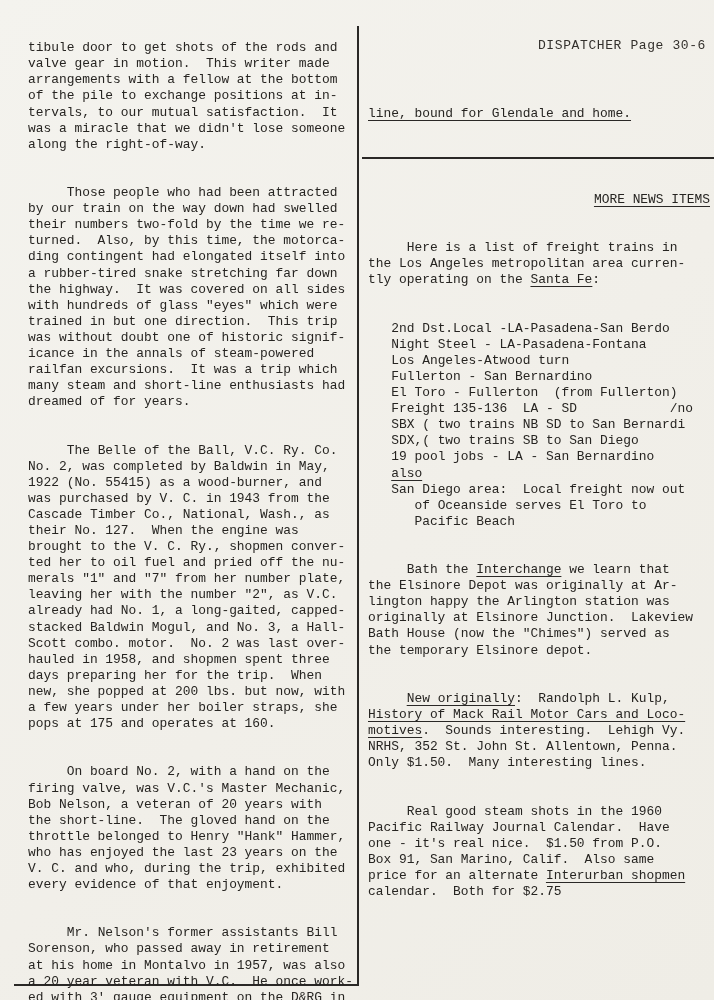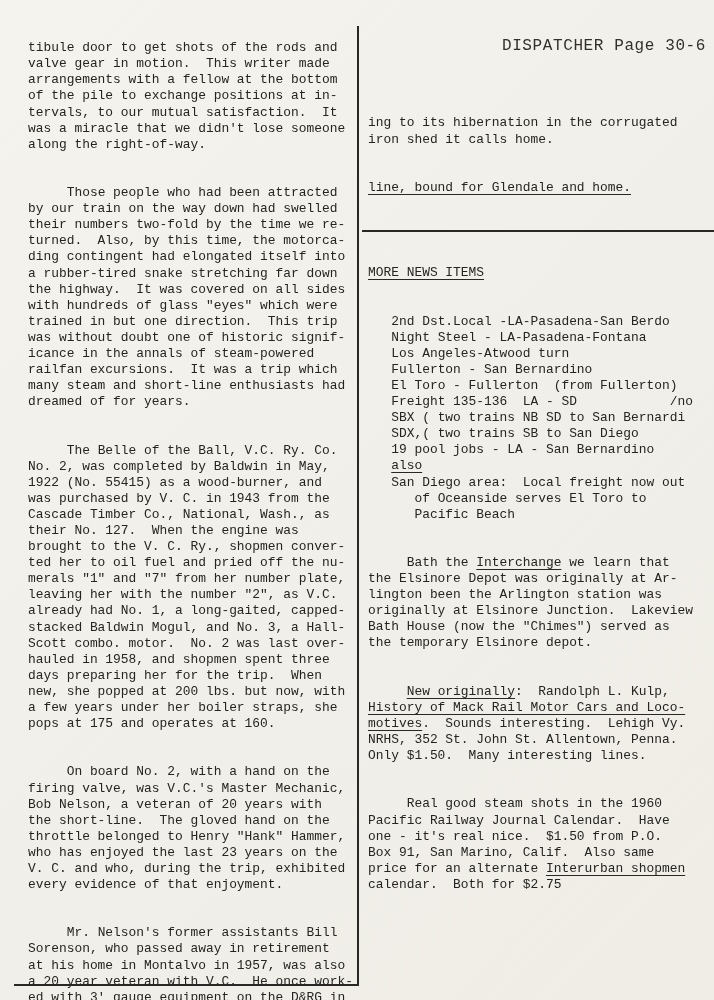--- a/index.html
+++ b/index.html
@@ -21,27 +21,27 @@
   .para{margin:0;white-space:pre-wrap;word-break:keep-all;}
   .u, .u span{
     text-decoration:underline;
     text-decoration-thickness:1.4px;
     text-underline-offset:2.5px;
     text-decoration-color:#2a2826;
     font-family:Liberation Mono, monospace;
   }
   .page-header{
     text-align:right;
-    font-size:16px;
+    font-size:13px;
     letter-spacing:0.6px;
     padding-right:4px;
-    margin-bottom:29px;
+    margin-bottom:20px;
     color:#33302c;
   }
-  .center{text-align:left;}
+  .center{text-align:right;}
   .rule{height:2px;background:#2a2826;border:0;}
   .rule-after-mainline{margin:2px -4px 1px -6px;}
   .divider{
     position:absolute;left:357px;top:26px;height:960px;width:2px;
     background:#2a2826;
   }
   .left-bottom-rule{
     position:absolute;left:14px;top:984px;width:344px;height:2px;
     background:#2a2826;
   }
@@ -107,41 +107,42 @@
 at his home in Montalvo in 1957, was also
 a 20 year veteran with V.C.  He once work-
 ed with 3' gauge equipment on the D&amp;RG in
 Colorado.</span></p>
     
     
   </div>
 
   <div class="col col-right">
     <div class="page-header">DISPATCHER Page 30-6</div>
-    <p class="para"><span>ing to its hibernation in the corrugated
-iron shed it calls home.</span></p>
     <p class="para"><span class="u">line, bound for Glendale and home.</span></p>
     <div class="rule rule-after-mainline"></div>
     <p class="para center"><span class="u">MORE NEWS ITEMS</span></p>
+    <p class="para"><span>     Here is a list of freight trains in
+the Los Angeles metropolitan area curren-
+tly operating on the </span><span class="u">Santa Fe</span><span>:</span></p>
     <p class="para"><span>   2nd Dst.Local -LA-Pasadena-San Berdo
    Night Steel - LA-Pasadena-Fontana
    Los Angeles-Atwood turn
    Fullerton - San Bernardino
    El Toro - Fullerton  (from Fullerton)
    Freight 135-136  LA - SD            /no
    SBX ( two trains NB SD to San Bernardi
    SDX,( two trains SB to San Diego
    19 pool jobs - LA - San Bernardino
    </span><span class="u">also</span><span>
    San Diego area:  Local freight now out
       of Oceanside serves El Toro to
       Pacific Beach</span></p>
     <p class="para"><span>     Bath the </span><span class="u">Interchange</span><span> we learn that
 the Elsinore Depot was originally at Ar-
-lington been the Arlington station was
+lington happy the Arlington station was
 originally at Elsinore Junction.  Lakeview
 Bath House (now the "Chimes") served as
 the temporary Elsinore depot.</span></p>
     <p class="para"><span>     </span><span class="u">New originally</span><span>:  Randolph L. Kulp,
 </span><span class="u">History of Mack Rail Motor Cars and Loco-</span><span>
 </span><span class="u">motives</span><span>.  Sounds interesting.  Lehigh Vy.
 NRHS, 352 St. John St. Allentown, Penna.
 Only $1.50.  Many interesting lines.</span></p>
     <p class="para"><span>     Real good steam shots in the 1960
 Pacific Railway Journal Calendar.  Have

